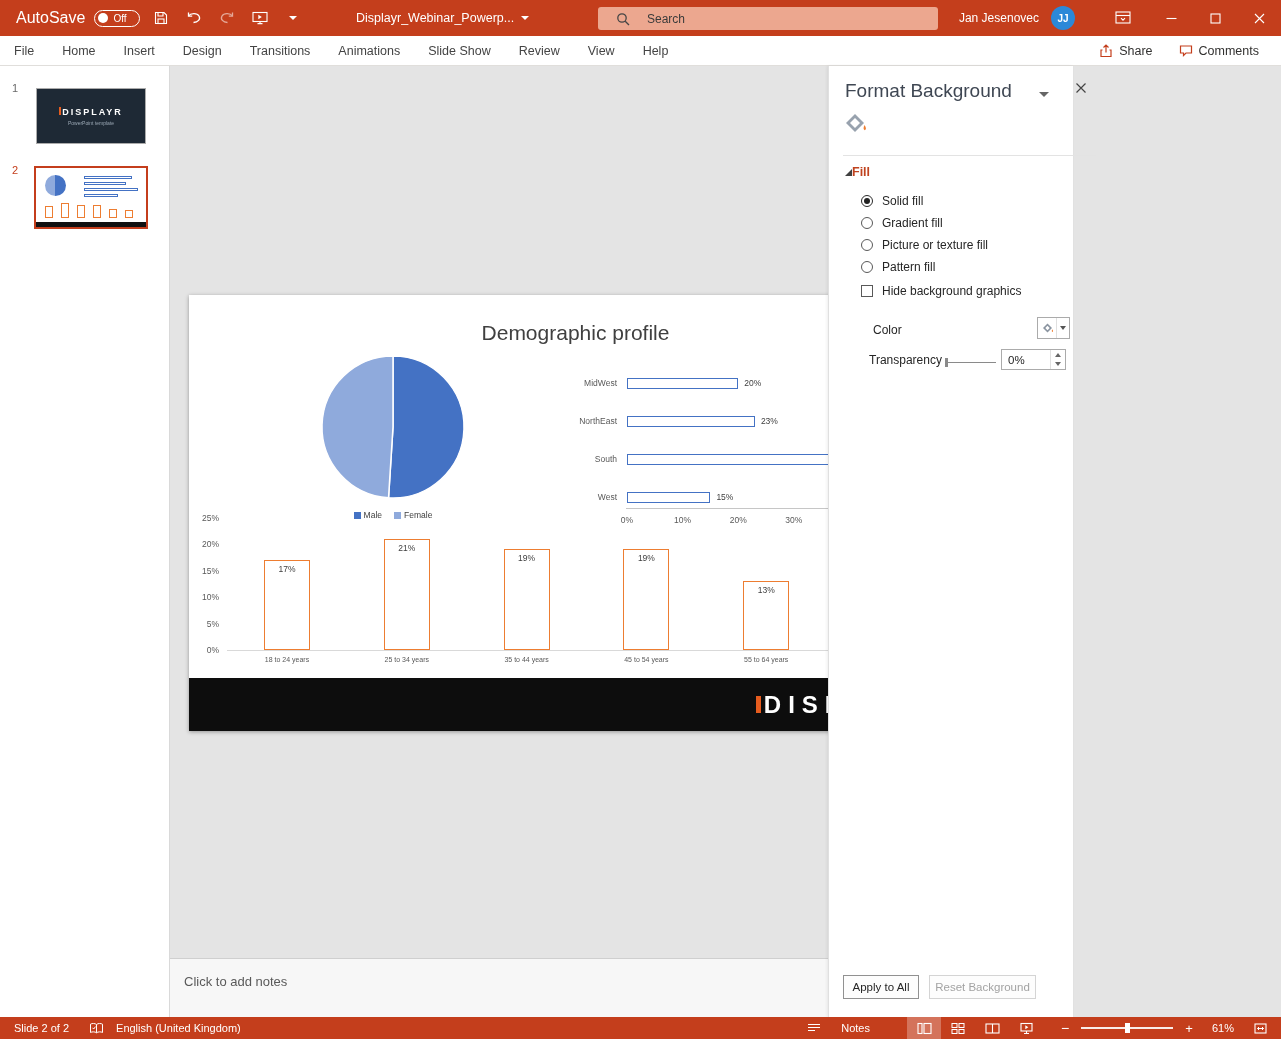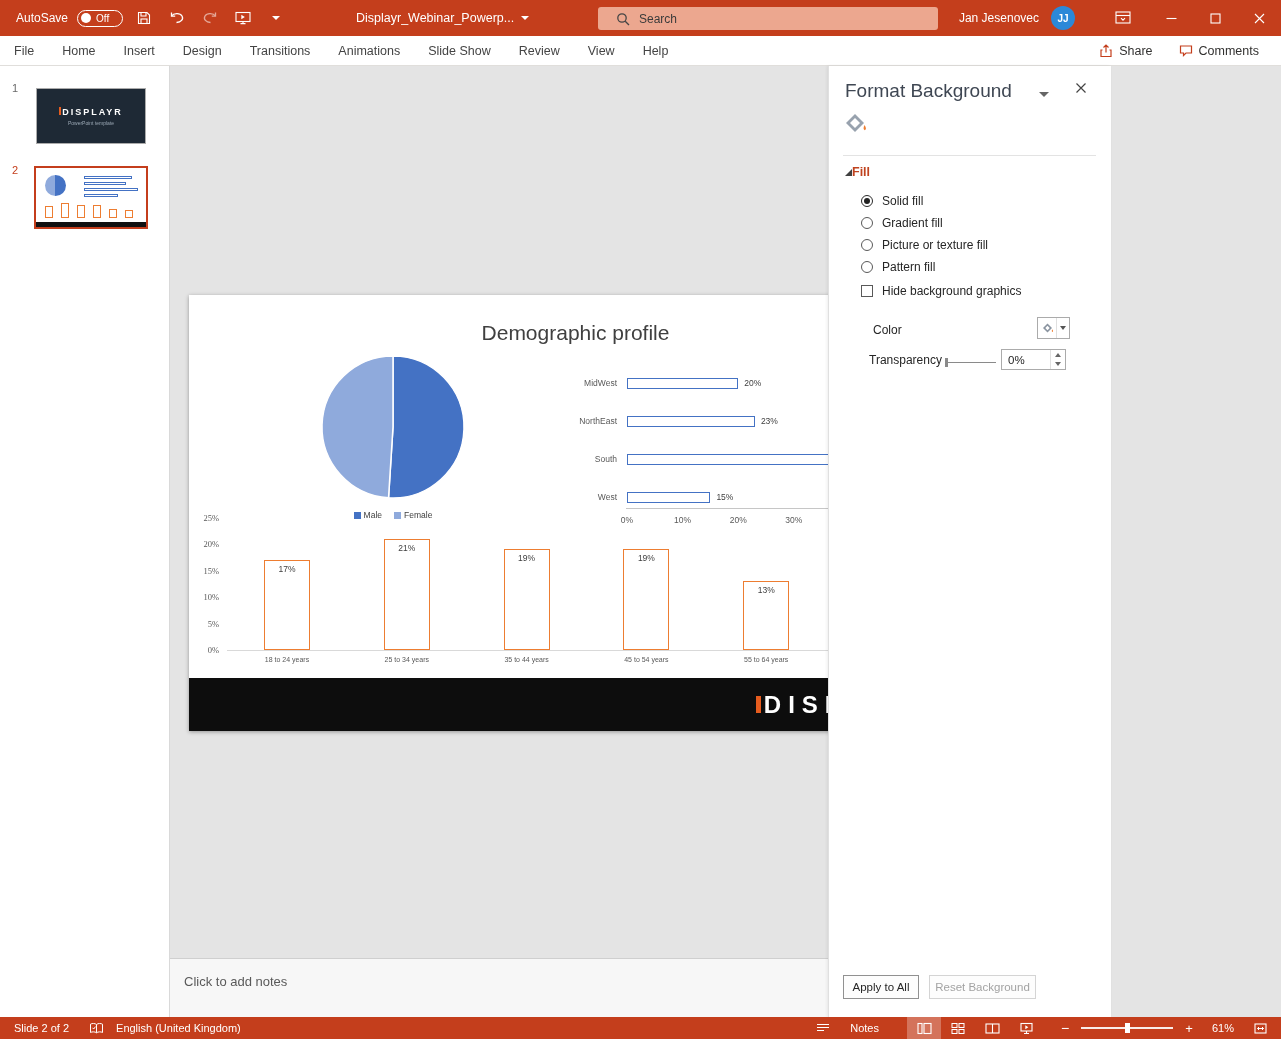--- a/index.html
+++ b/index.html
@@ -3,28 +3,28 @@
 <meta charset="utf-8">
 <style>
   * { margin:0; padding:0; box-sizing:border-box; }
   html,body { width:1281px; height:1039px; }
   body { font-family:"Liberation Sans","DejaVu Sans",sans-serif; background:#fff; }
   .app { position:relative; width:1281px; height:1039px; overflow:hidden; background:#E4E4E4; }
 
   
   .titlebar { position:absolute; top:0; left:0; width:100%; height:36px; background:#C43E1C; color:#fff; }
   .tb-left { position:absolute; left:16px; top:0; height:36px; display:flex; align-items:center; gap:9px; }
-  .autosave-label { font-size:12px; }
+  .autosave-label { font-size:16px; }
   .toggle { width:46px; height:17px; border:1px solid #fff; border-radius:9px; display:flex; align-items:center; gap:5px; padding:0 3px; cursor:pointer; }
   .toggle-knob { width:10px; height:10px; background:#fff; border-radius:50%; flex:none; }
   .toggle-state { font-size:10px; }
   .tb-btn { width:24px; height:26px; display:flex; align-items:center; justify-content:center; }
   .caret { width:0; height:0; border-left:4px solid transparent; border-right:4px solid transparent; border-top:4px solid #fff; }
   .doc-title { position:absolute; left:356px; top:0; height:36px; display:flex; align-items:center; gap:7px; font-size:12.5px; }
-  .search-box { position:absolute; left:598px; top:7px; width:340px; height:23px; background:#ECA78F; border-radius:3px; display:flex; align-items:center; gap:9px; padding-left:18px; color:#3B3B3B; font-size:12px; cursor:text; }
+  .search-box { position:absolute; left:598px; top:7px; width:340px; height:23px; background:#ECA78F; border-radius:3px; display:flex; align-items:center; gap:17px; padding-left:18px; color:#3B3B3B; font-size:12px; cursor:text; }
   .tb-right { position:absolute; right:0; top:0; height:36px; display:flex; align-items:center; }
   .user-name { font-size:12px; margin-right:12px; }
   .avatar { width:24px; height:24px; border-radius:50%; background:#2B88D8; color:#fff; font-size:10px; font-weight:bold; display:flex; align-items:center; justify-content:center; margin-right:36px; }
   .win-btn { width:44px; height:36px; display:flex; align-items:center; justify-content:center; }
 
   
   .menubar { position:absolute; top:36px; left:0; width:100%; height:30px; background:#fff; border-bottom:1px solid #E0DEDB; display:flex; align-items:center; color:#444; font-size:12.5px; }
   .menu-tab { padding:0 14px; height:100%; display:flex; align-items:center; cursor:pointer; }
   .menu-right { margin-left:auto; display:flex; align-items:center; gap:6px; padding-right:12px; }
   .menu-action { display:flex; align-items:center; gap:6px; padding:3px 10px; color:#323130; cursor:pointer; }
@@ -57,41 +57,41 @@
   .pie-legend { position:absolute; left:104px; top:215px; width:200px; display:flex; justify-content:center; gap:12px; font-size:8.5px; color:#404040; }
   .legend-swatch { width:7px; height:7px; display:inline-block; margin-right:3px; }
   .hb-label { position:absolute; width:92px; height:11px; line-height:11px; text-align:right; padding-right:4px; font-size:8.5px; color:#595959; }
   .hb-bar { position:absolute; height:11px; background:#fff; border:1.2px solid #4472C4; }
   .hb-val { position:absolute; height:11px; line-height:11px; font-size:8.5px; color:#404040; }
   .hb-axis { position:absolute; background:#C6C6C6; }
   .hb-tick { position:absolute; width:34px; text-align:center; font-size:8.5px; color:#595959; }
   .col-bar { position:absolute; background:#fff; border:1.5px solid #ED7D31; }
   .col-val { position:absolute; width:46px; text-align:center; font-size:8.5px; color:#404040; }
   .col-cat { position:absolute; width:120px; text-align:center; font-size:7px; color:#595959; }
-  .col-ytick { position:absolute; width:28px; text-align:right; font-size:8.5px; color:#595959;font-family:Liberation Serif, serif; }
+  .col-ytick { position:absolute; width:28px; text-align:right; font-size:8.5px; color:#595959; }
   .col-base { position:absolute; background:#D9D9D9; }
   .slide-footer { position:absolute; left:0; bottom:0; width:100%; height:53px; background:#0D0D0D; }
   .logo { position:absolute; right:30px; top:50%; transform:translateY(-50%); display:flex; align-items:center; }
   .logo-accent { width:5px; height:17px; margin-right:3px; background:#E65C1E; }
   .logo-main { font-size:24px; font-weight:bold; letter-spacing:7px; color:#fff; }
   .logo-last { font-size:24px; font-weight:bold; color:#79828A; }
 
   
   .notes { position:absolute; left:170px; top:892px; width:828px; height:59px; background:#F7F7F7; border-top:1px solid #CFCFCF; cursor:text; }
   .notes-text { position:absolute; left:14px; top:15px; font-size:13px; color:#595959;text-align:right; }
 
   
   .vscroll { position:absolute; left:809px; top:0; width:15px; height:884px; background:#FAFAFA; }
   .vs-btn { position:absolute; left:0; width:15px; height:16px; display:flex; align-items:center; justify-content:center; cursor:pointer; }
   .vs-thumb { position:absolute; left:2px; width:11px; background:#DCDCDC; cursor:grab; }
   .tri-up { width:0; height:0; border-left:4px solid transparent; border-right:4px solid transparent; border-bottom:5px solid #8A8A8A; }
   .tri-down { width:0; height:0; border-left:4px solid transparent; border-right:4px solid transparent; border-top:5px solid #8A8A8A; }
 
   
-  .panel { position:absolute; left:828px; top:0; width:283px; height:100%; background:#fff; border-left:1px solid #E0E0E0; box-shadow:-1px 0 3px rgba(0,0,0,0.07); font-size:12px; color:#262626; }
+  .panel { position:absolute; left:828px; top:0; width:245px; height:100%; background:#fff; border-left:1px solid #E0E0E0; box-shadow:-1px 0 3px rgba(0,0,0,0.07); font-size:12px; color:#262626; }
   .panel-title { position:absolute; left:16px; top:14px; font-size:19px; color:#3F4753; }
   .pane-caret { position:absolute; left:210px; top:26px; width:0; height:0; border-left:5px solid transparent; border-right:5px solid transparent; border-top:5px solid #666; cursor:pointer; }
   .pane-close { position:absolute; left:246px; top:16px; cursor:pointer; }
   .tab-icon { position:absolute; left:12px; top:44px; cursor:pointer; }
   .panel-divider { position:absolute; left:14px; top:89px; width:253px; height:1px; background:#E3E3E3; }
   .fill-header { position:absolute; left:16px; top:99px; display:flex; align-items:center; gap:0; cursor:pointer; }
   .fill-tri { width:0; height:0; border-left:7px solid transparent; border-bottom:7px solid #404040; }
   .fill-label { color:#C0431F; font-weight:bold; font-size:12.5px; }
   .opt-row { position:absolute; left:32px; display:flex; align-items:center; gap:9px; height:16px; cursor:pointer; }
   .radio { width:12px; height:12px; border:1px solid #595959; border-radius:50%; background:#fff; position:relative; flex:none; }
@@ -114,21 +114,21 @@
   .sp-down { width:0; height:0; border-left:3px solid transparent; border-right:3px solid transparent; border-top:4px solid #666; }
   .apply-btn { position:absolute; left:14px; top:909px; width:76px; height:24px; border:1px solid #919191; background:#FDFDFD; font-size:11.5px; color:#262626; display:flex; align-items:center; justify-content:center; cursor:pointer; }
   .reset-btn { position:absolute; left:100px; top:909px; width:107px; height:24px; border:1px solid #D4D4D4; background:#FDFDFD; font-size:11.5px; color:#A3A3A3; display:flex; align-items:center; justify-content:center; }
 
   
   .statusbar { position:absolute; left:0; top:1017px; width:100%; height:22px; background:#C43E1C; color:#fff; font-size:11px; display:flex; align-items:center; }
   .sb-slide { margin-left:14px; }
   .sb-book { margin-left:20px; display:flex; align-items:center; }
   .sb-lang { margin-left:12px; }
   .sb-right { margin-left:auto; display:flex; align-items:center; margin-right:8px; }
-  .sb-notes { display:flex; align-items:flex-end; gap:20px; margin-right:28px; cursor:pointer; }
+  .sb-notes { display:flex; align-items:flex-end; gap:20px; margin-right:37px; cursor:pointer; }
   .sb-view { width:34px; height:22px; display:flex; align-items:center; justify-content:center; cursor:pointer; }
   .sb-view.active { background:rgba(255,255,255,0.28); }
   .sb-zoom-minus { margin-left:12px; width:20px; text-align:center; font-size:14px; cursor:pointer; }
   .sb-slider { width:92px; height:2px; background:rgba(255,255,255,0.9); position:relative; margin:0 6px; }
   .sb-slider-thumb { position:absolute; left:44px; top:-4px; width:5px; height:10px; background:#fff; cursor:grab; }
   .sb-zoom-plus { width:20px; text-align:center; font-size:13px; cursor:pointer; }
   .sb-zoom-val { width:40px; text-align:center; margin-left:4px; cursor:pointer; }
   .sb-fit { margin-left:4px; width:26px; display:flex; justify-content:center; cursor:pointer; }
 </style>
 </head>

